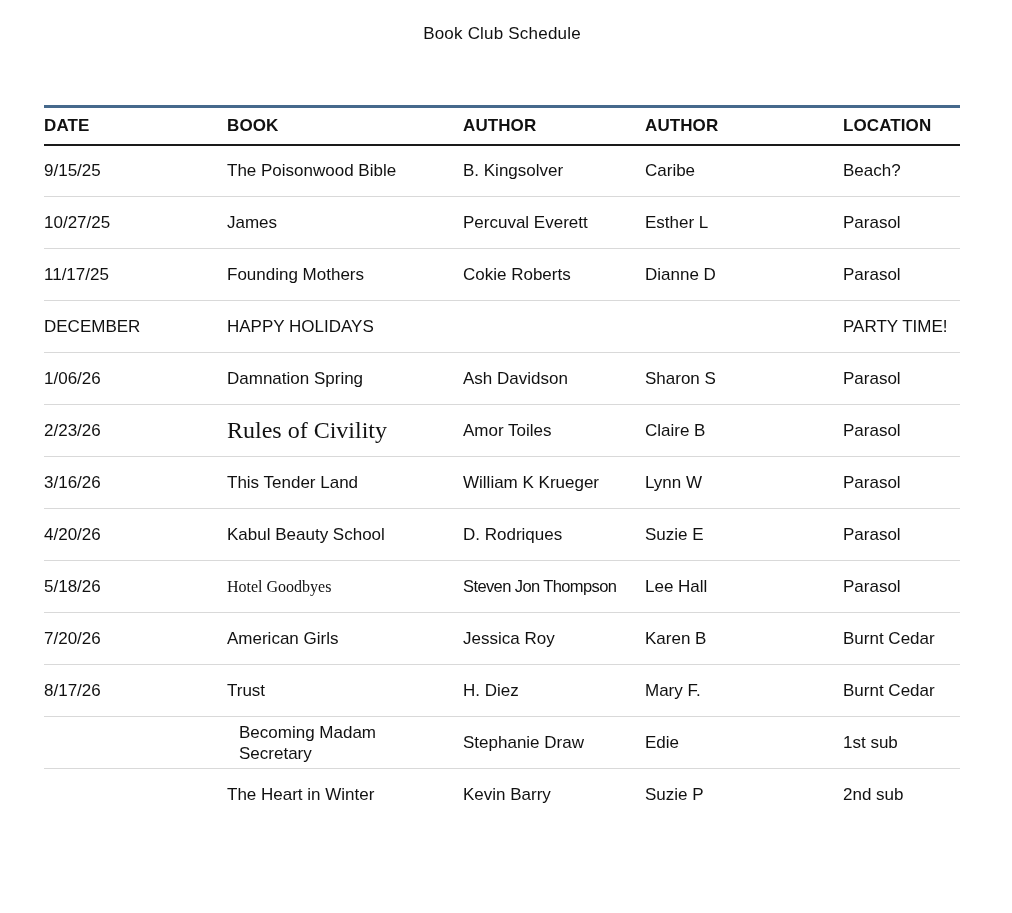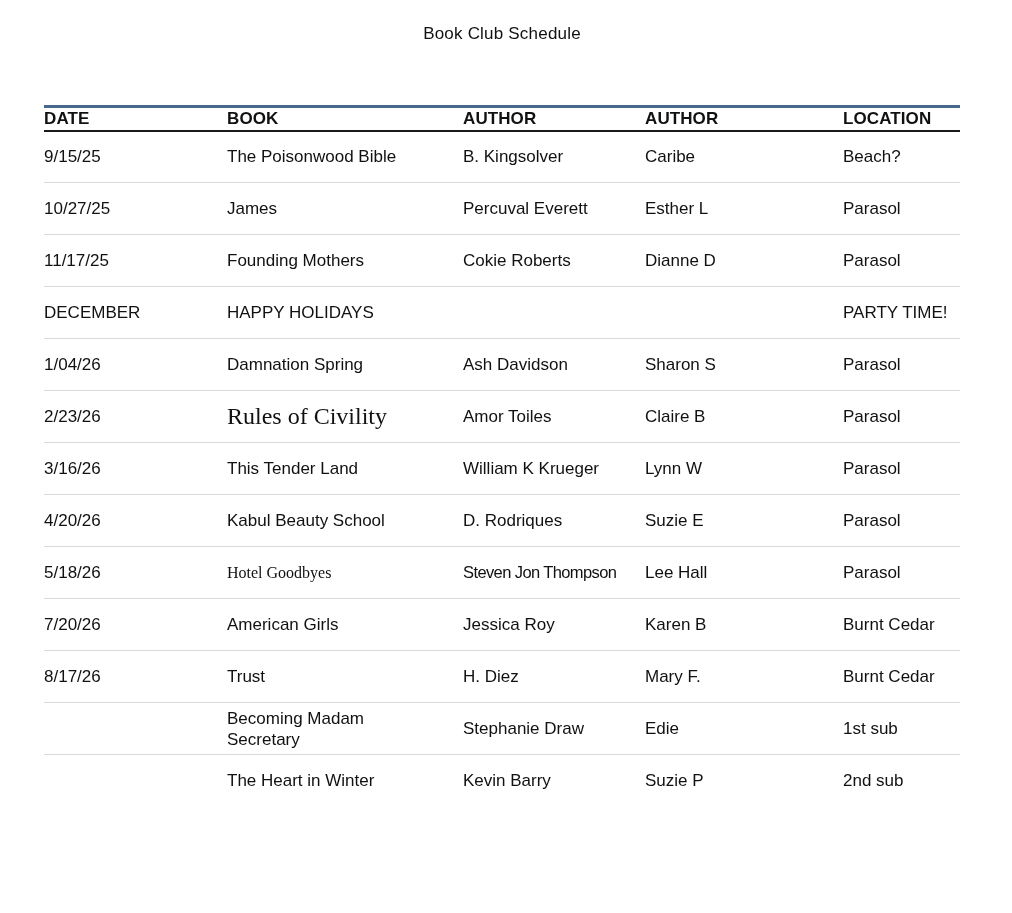--- a/index.html
+++ b/index.html
@@ -31,21 +31,21 @@
     border-collapse: collapse;
     table-layout: fixed;
     border-top: 3px solid #46698c;
   }
   col.c-date     { width: 183px; }
   col.c-book     { width: 236px; }
   col.c-author   { width: 182px; }
   col.c-leader   { width: 198px; }
   col.c-location { width: 117px; }
   thead tr {
-    height: 24px;
+    height: 38px;
     border-bottom: 2px solid #1a1a1a;
   }
   th {
     text-align: left;
     vertical-align: middle;
     font-size: 17px;
     font-weight: bold;
     padding: 0;
     letter-spacing: 0.1px;
     white-space: nowrap;
@@ -78,20 +78,21 @@
     letter-spacing: -0.6px;
   }
   .style-large {
     font-size: 20px;
   }
   .style-narrow {
     display: inline-block;
     max-width: 160px;
     white-space: normal;
     line-height: 21px;
+    margin-left: 12px;
   }
 </style>
 </head>
 <body>
 
 <div class="page">
   <h1 class="title">Book Club Schedule</h1>
 
   <table class="schedule">
     <colgroup>
@@ -133,21 +134,21 @@
           <td><span>Parasol</span></td>
         </tr>
         <tr>
           <td><span>DECEMBER</span></td>
           <td><span>HAPPY HOLIDAYS</span></td>
           <td><span></span></td>
           <td><span></span></td>
           <td><span>PARTY TIME!</span></td>
         </tr>
         <tr>
-          <td><span>1/04/26</span></td>
+          <td><span>1/06/26</span></td>
           <td><span>Damnation Spring</span></td>
           <td><span>Ash Davidson</span></td>
           <td><span>Sharon S</span></td>
           <td><span>Parasol</span></td>
         </tr>
         <tr>
           <td><span>2/23/26</span></td>
           <td><span class="style-serif">Rules of Civility</span></td>
           <td><span>Amor Toiles</span></td>
           <td><span>Claire B</span></td>

